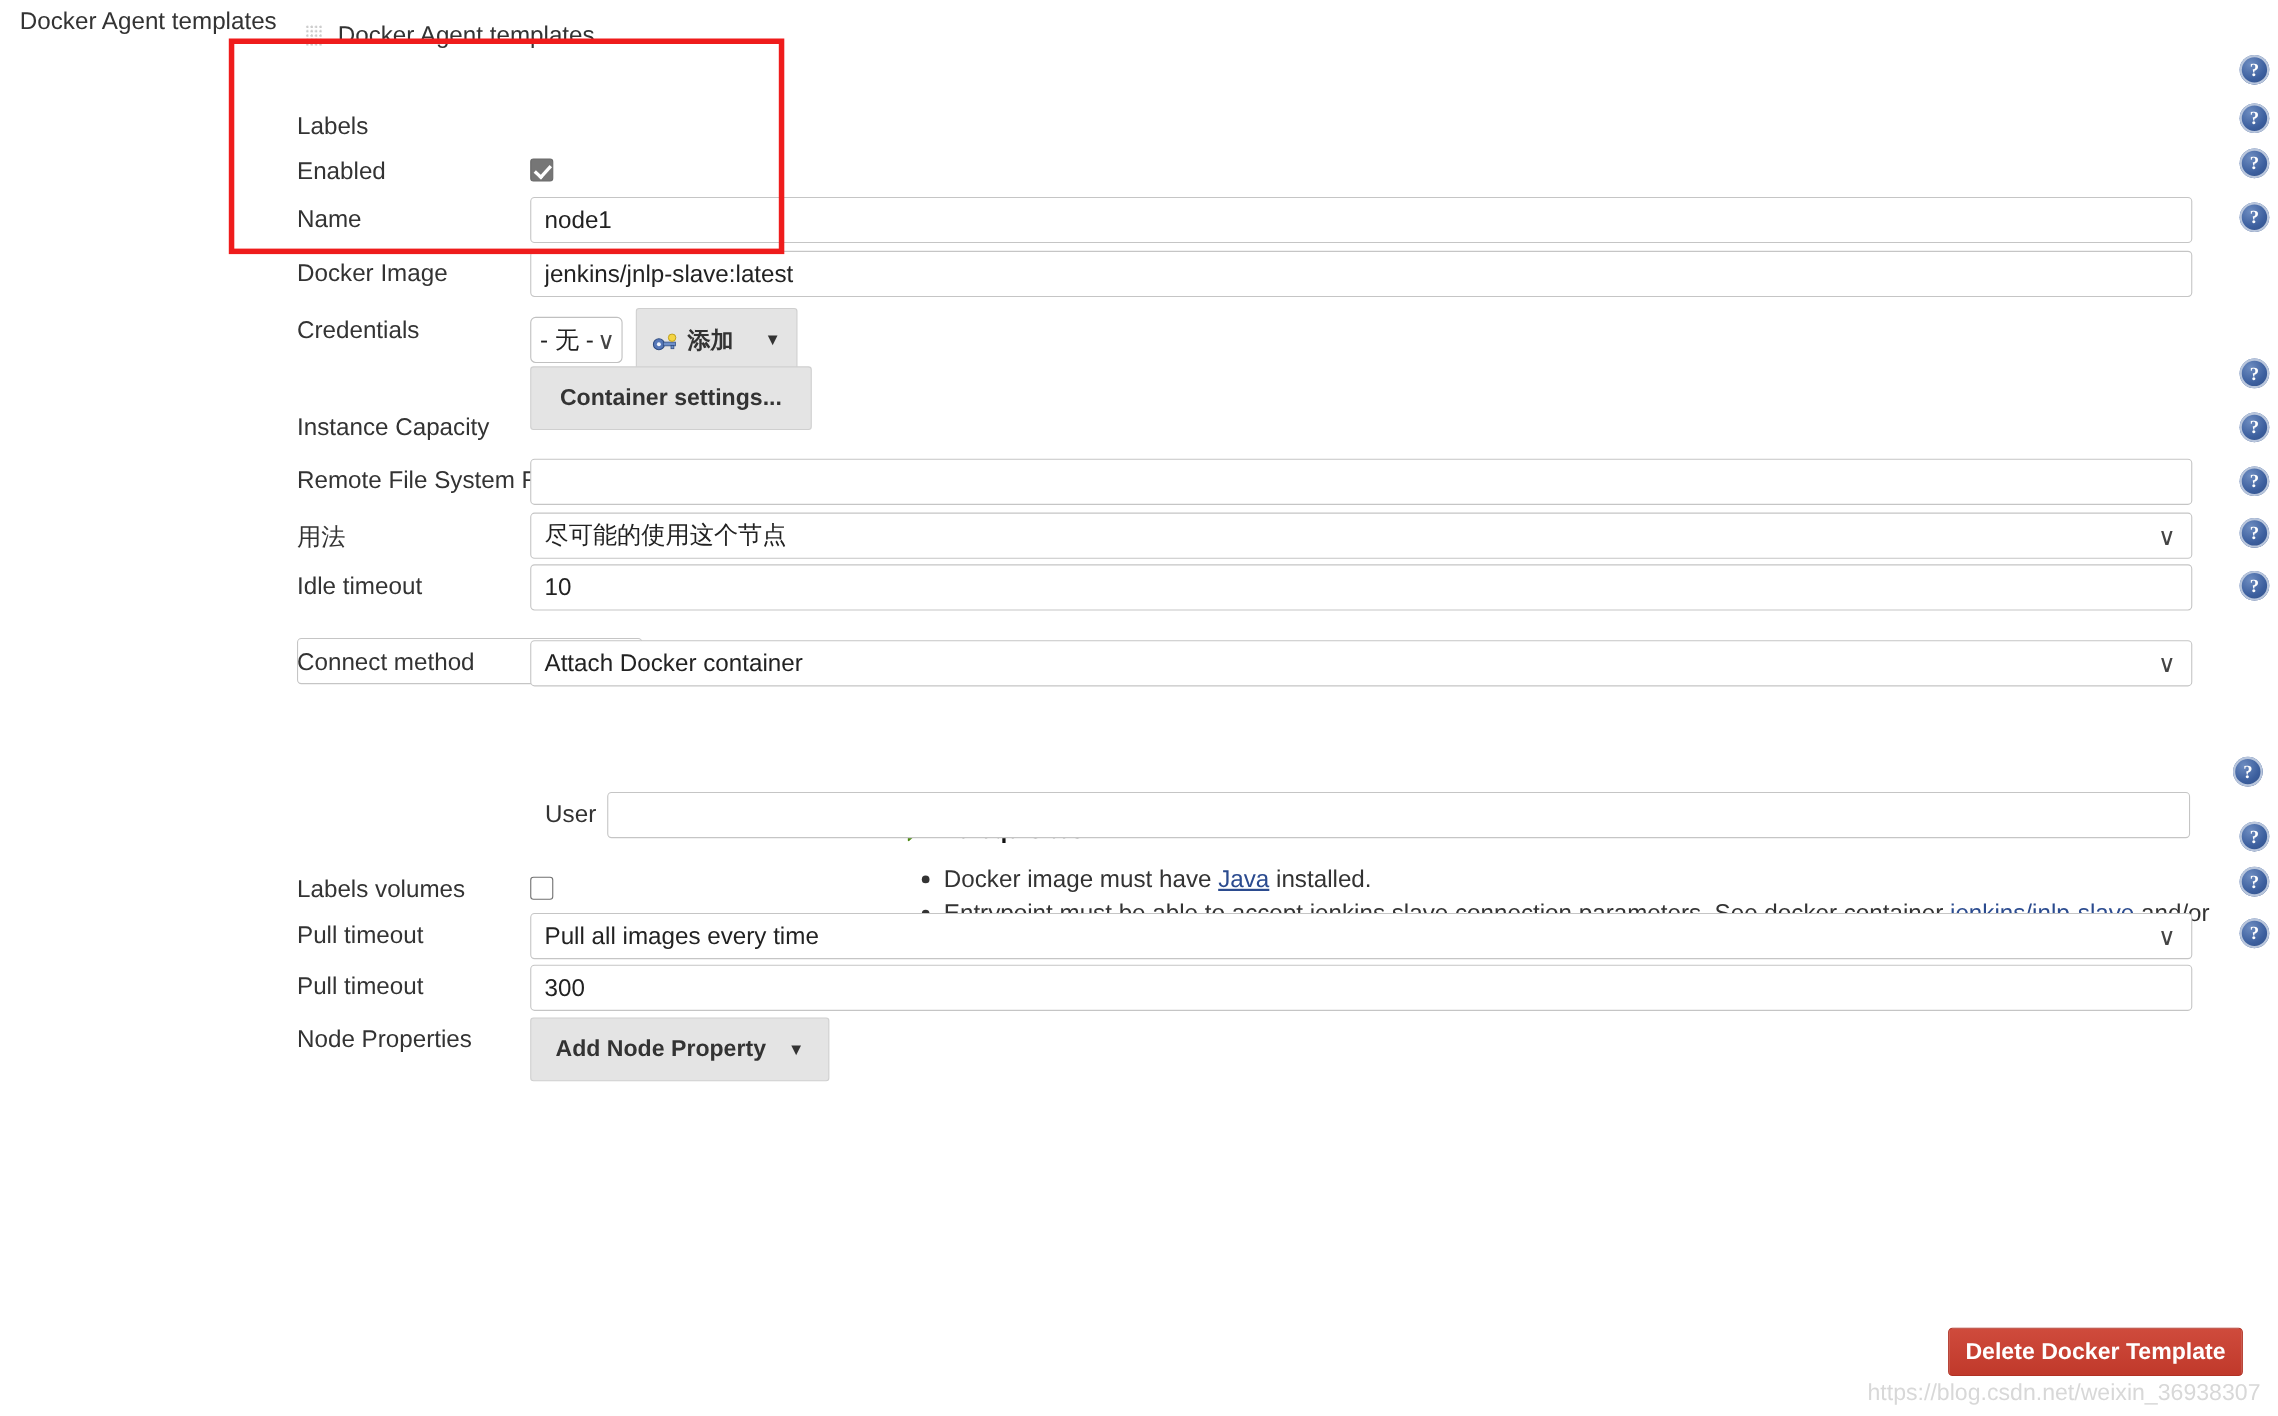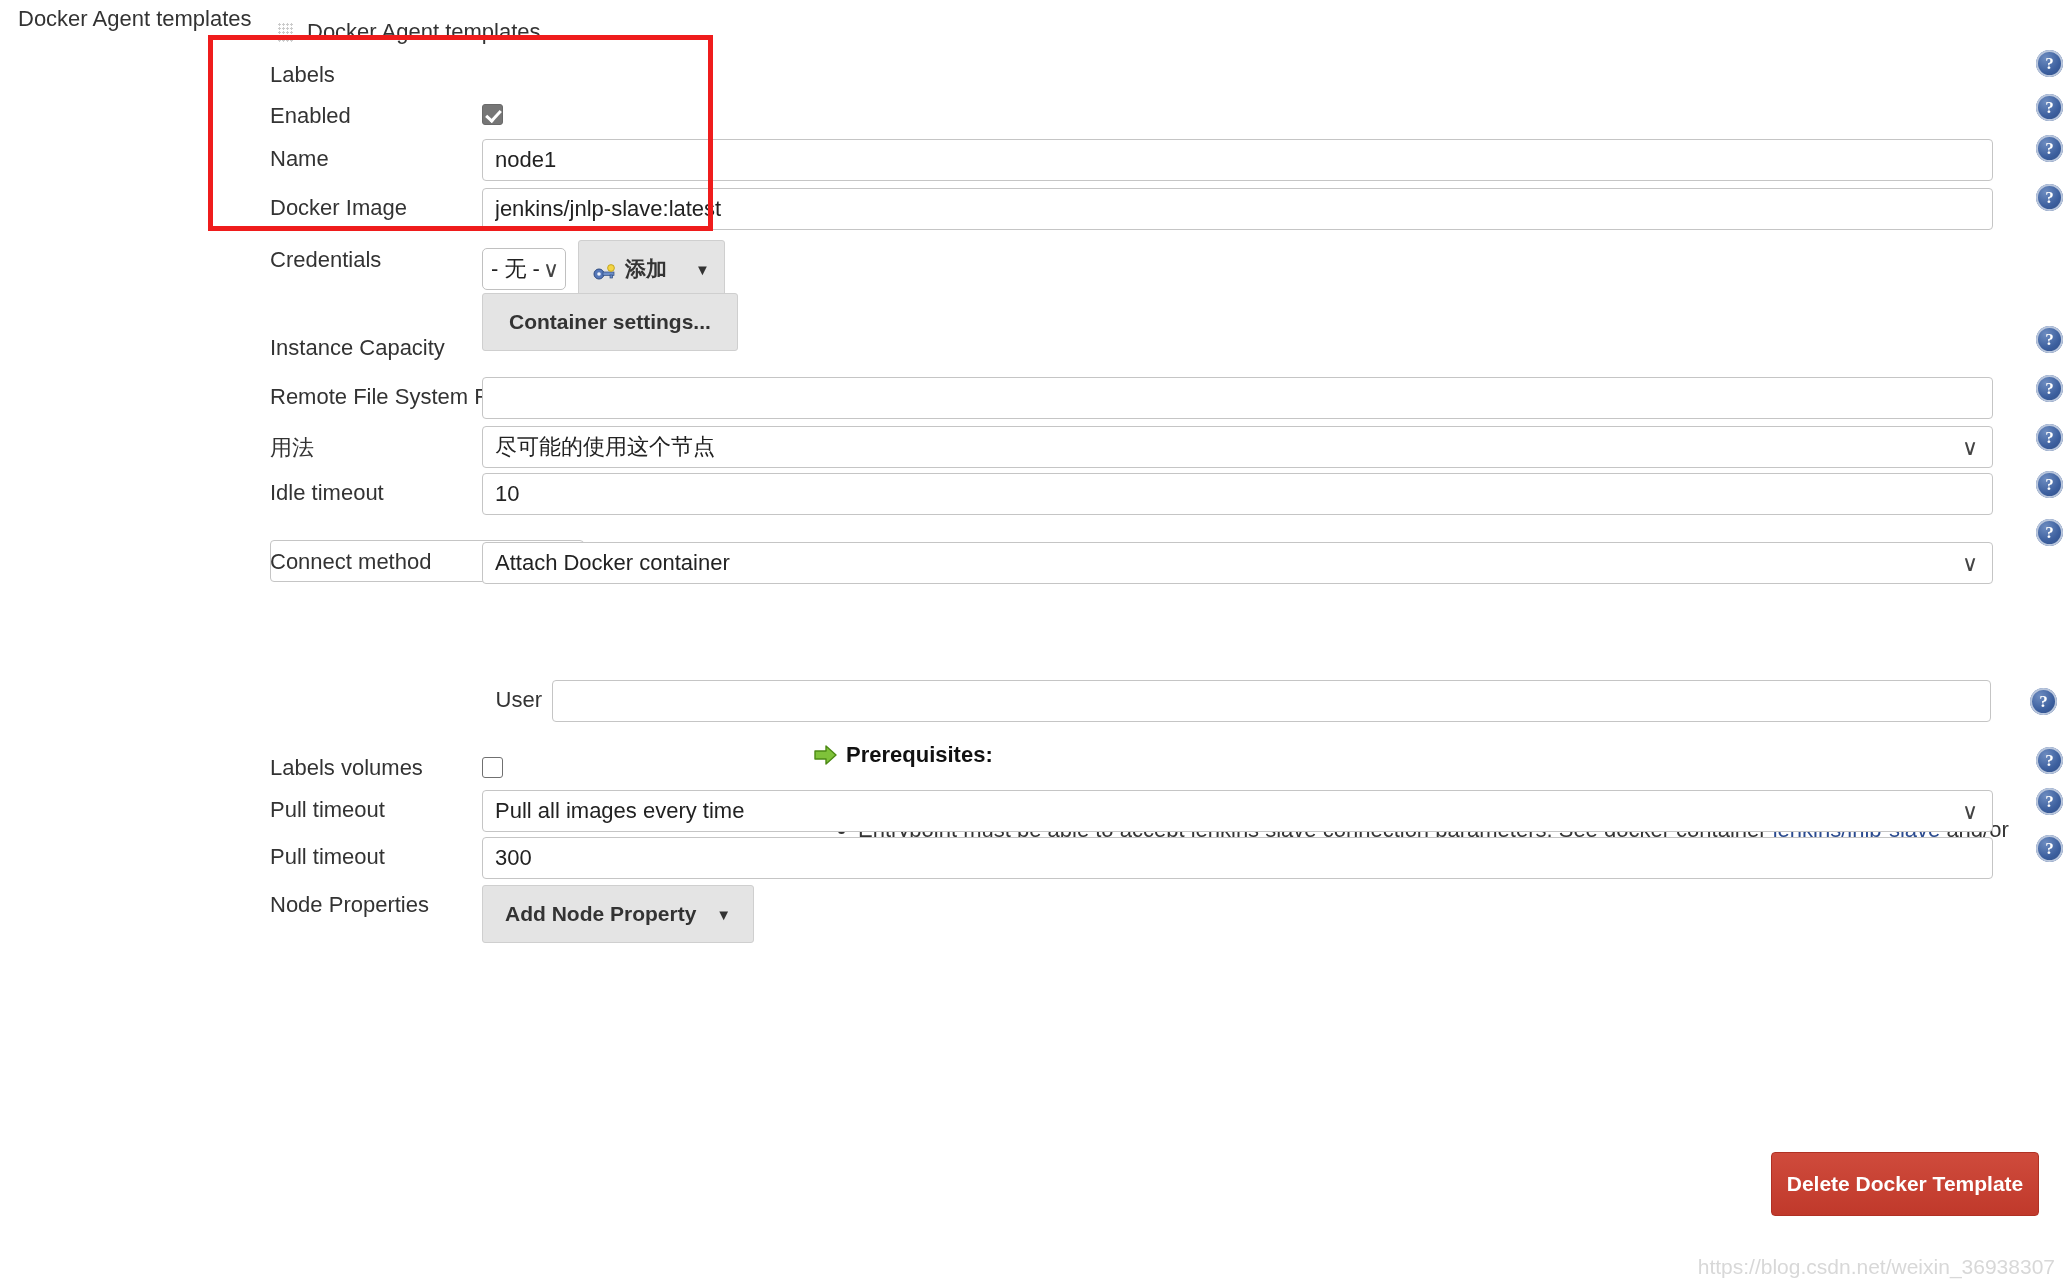--- a/index.html
+++ b/index.html
@@ -67,20 +67,21 @@
     pointer-events: none;
     z-index: 30;
   }
 
   
   .row {
     position: absolute;
     left: 0; right: 0;
     display: flex;
     align-items: flex-start;
+    margin-top: 40px;
   }
   .lbl {
     width: 212px;
     flex: 0 0 212px;
     text-align: left;
     padding-top: 7px;
     font-size: 22px;
     color: #333333;
     white-space: nowrap;
   }
@@ -185,23 +186,23 @@
     font-size: 15px;
     color: #333;
   }
   .btn.key-btn { padding: 0 14px; gap: 8px; }
 
   .key-icon { width: 24px; height: 16px; display: inline-block; }
 
   .btn-delete {
     position: absolute;
     right: 32px;
-    top: 1152px;
+    top: 1207px;
     width: 268px;
-    height: 64px;
+    height: 44px;
     background: linear-gradient(180deg, #cf4b3c 0%, #c0392b 100%);
     border: 1px solid #b03124;
     border-radius: 4px;
     color: #ffffff;
     font-size: 21px;
     font-weight: bold;
     display: flex;
     align-items: center;
     justify-content: center;
     cursor: pointer;

